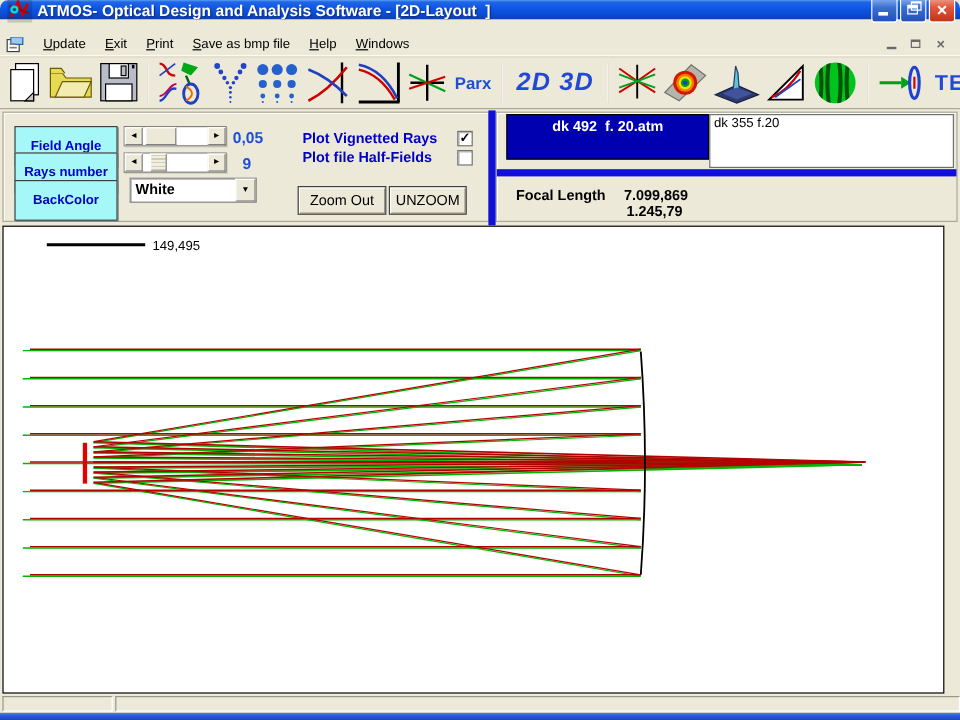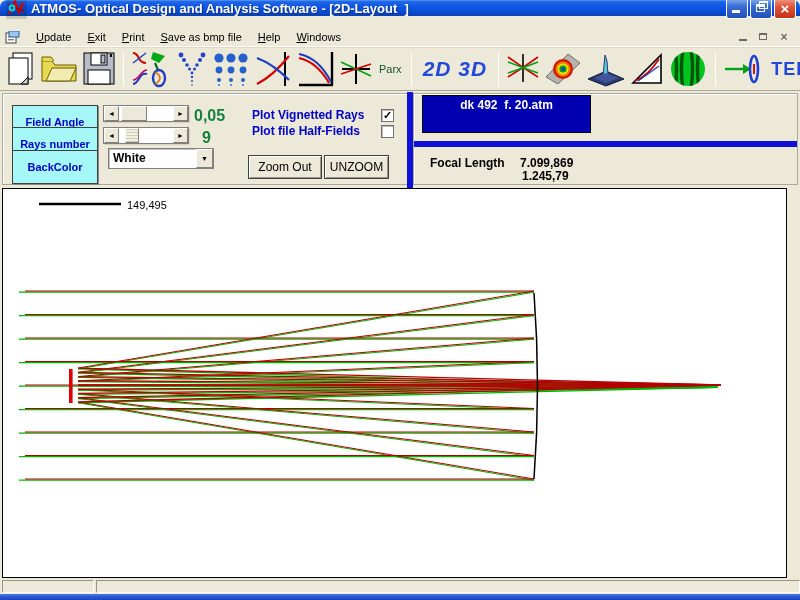--- a/index.html
+++ b/index.html
@@ -39,38 +39,38 @@
   .mdi-rest { position:absolute; left:3px; top:3px; width:8px; height:7px;
     border:1px solid #6a6a6a; border-top:2px solid #6a6a6a; }
 
   
   .toolbar { position:absolute; left:0; top:47px; width:800px; height:44px; background:#ece9d8;
     border-top:1px solid #ddd9c3; border-bottom:1px solid #aca899;
     display:flex; align-items:center; padding:0 4px; }
   .ticon { height:40px; display:flex; align-items:center; justify-content:center;
     margin:0 2px; flex:0 0 auto; }
   .tsep { width:1px; height:34px; background:#aca899; border-right:1px solid #fff; margin:0 5px; }
-  .tool-text { color:#14532d; font-size:11px; font-weight:normal; margin:0 4px; }
+  .tool-text { color:#1d4ed8; font-size:14px; font-weight:bold; margin:0 4px; }
   .text-2d3d { color:#2248d8; font-size:21px; font-weight:bold; font-style:italic;
     letter-spacing:1px; margin:0 6px; }
   .text-tel { color:#2248d8; font-size:18px; font-weight:bold; letter-spacing:1px; margin:0 6px; }
 
   
   .panel { position:absolute; left:0; top:92px; width:800px; height:96px; background:#ece9d8; }
   .group-left { position:absolute; left:2px; top:1px; width:406px; height:92px;
     border:1px solid #aca899; box-shadow:inset 1px 1px 0 #fff; }
   .group-right { position:absolute; left:413px; top:1px; width:385px; height:92px;
     border:1px solid #aca899; box-shadow:inset 1px 1px 0 #fff; }
   .blue-vline { position:absolute; left:407px; top:0; width:6px; height:96px; background:#1010d8; }
   .blue-hline { position:absolute; left:414px; top:49px; width:383px; height:6px; background:#1010d8; }
 
   .cyan-btn { position:absolute; width:86px; height:34px; background:#a6f7f7;
     border:1px solid #404040; box-shadow:1px 1px 0 #888; color:#0000c8; font-weight:bold;
     font-size:11px; display:flex; align-items:center; justify-content:center; }
-  .val-text { position:absolute; font-size:16px; font-weight:bold; color:#15803d; }
+  .val-text { position:absolute; font-size:13px; font-weight:bold; color:#1d4ed8; }
 
   .scrollbar { position:absolute; width:86px; height:17px; border:1px solid #808080;
     background:#fff; box-shadow:1px 1px 0 #d8d4c0; }
   .sb-arrow { position:absolute; top:0; width:15px; height:15px; background:#ece9d8;
     border:1px solid; border-color:#fff #808080 #808080 #fff; color:#000; font-size:7px;
     display:flex; align-items:center; justify-content:center; }
   .sb-thumb { position:absolute; top:0; height:15px; background:#ece9d8;
     border:1px solid; border-color:#fff #808080 #808080 #fff; }
   .sb-thumb.hatch { background-image:repeating-linear-gradient(0deg,#cfccb8 0 1px,#f2efe0 1px 3px); }
 
@@ -351,20 +351,21 @@
 
     <div class="chk-label" style="left:252px; top:16px;">Plot Vignetted Rays</div>
     <div class="chk-box" style="left:381px; top:17px;">✓</div>
     <div class="chk-label" style="left:252px; top:32px;">Plot file Half-Fields</div>
     <div class="chk-box" style="left:381px; top:33px;"></div>
 
     <div class="push-btn" style="left:248px; top:63px; width:74px;">Zoom Out</div>
     <div class="push-btn" style="left:324px; top:63px; width:65px;">UNZOOM</div>
 
     <div class="file-blue">dk 492  f. 20.atm</div>
+    <div class="file-list">dk 355 f.20</div>
 
     <div class="stat-label" style="left:430px; top:64px;">Focal Length</div>
     <div class="stat-label" style="left:520px; top:64px;">7.099,869</div>
     <div class="stat-label" style="left:432px; top:77px;margin-top:48px;">Total Track</div>
     <div class="stat-label" style="left:522px; top:77px;">1.245,79</div>
   </div>
 
   <div class="canvas">
     <svg id="ray-svg" width="783" height="388" viewBox="0 0 783 388">
       <g id="raylayer">

